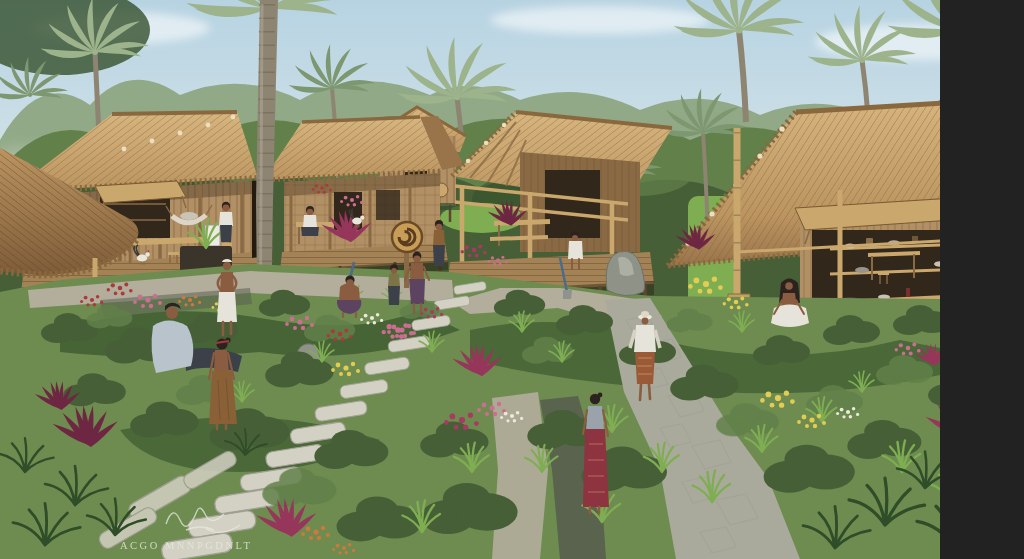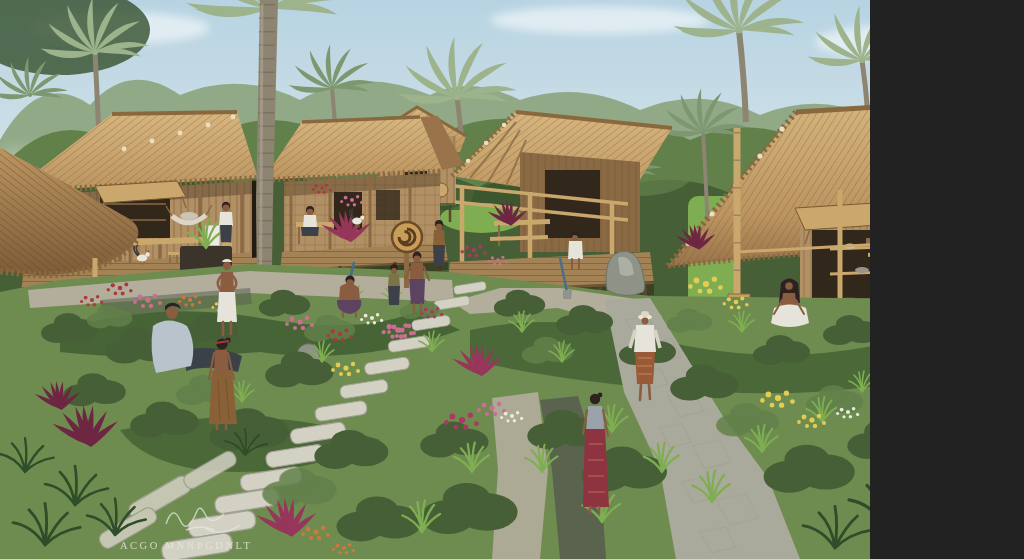--- a/index.html
+++ b/index.html
@@ -12,21 +12,21 @@
     --gravel:#b3ad9c; --stone:#d3d1c3; --stone-shadow:#a3a196; --flag:#a9aa9b; --wet:#565c4e;
     --grass:#6e8c50; --grass-bright:#7fae52; --bed:#3c5a2e; --fern:#2e4d28;
     --cordyline:#96365a; --cordyline-dark:#6e2742;
     --fl-pink:#cc6e92; --fl-magenta:#a83a62; --fl-red:#ab3a3a; --fl-yellow:#e2cc52; --fl-orange:#cc7a3c; --fl-white:#ece9dc;
     --skin:#8a5c40; --hair:#2e2220;
     --cloth-white:#e6e4da; --cloth-grey:#9aa3ab; --cloth-blue:#b9c3cb; --cloth-red:#8e3440;
     --cloth-purple:#5c4460; --cloth-brown:#8a6136; --cloth-olive:#7a7446; --cloth-dark:#3c4048;
     --watermark:#e7e9dd;
   }
   html,body{margin:0;padding:0;background:#222;}
-  .stage{width:870px;height:559px;position:relative;overflow:hidden;font-family:"Liberation Sans",sans-serif;}
+  .stage{width:940px;height:559px;position:relative;overflow:hidden;font-family:"Liberation Sans",sans-serif;}
   svg{display:block;}
   
   .f-cb{fill:var(--canopy-back)} .f-cm{fill:var(--canopy-mid)} .f-cf{fill:var(--canopy-front)} .f-cd{fill:var(--canopy-dark)}
   .f-gap{fill:var(--grass-bright)}
   .f-palm{fill:var(--palm)} .f-palmd{fill:var(--palm-dark)} .f-trunk{fill:var(--trunk)} .f-thd{fill:var(--thatch-dark)}
   .f-wl{fill:var(--wood-light)} .f-wm{fill:var(--wood-mid)} .f-wd{fill:var(--wood-dark)} .f-wdeep{fill:var(--wood-deep)}
   .f-open{fill:var(--opening)} .f-deck{fill:var(--deck)} .f-deckd{fill:var(--deck-dark)}
   .f-gravel{fill:var(--gravel)} .f-stone{fill:var(--stone)} .f-flag{fill:var(--flag)} .f-wet{fill:var(--wet)}
   .f-grass{fill:var(--grass)} .f-bed{fill:var(--bed)}
   .f-cord{fill:var(--cordyline)} .f-cordd{fill:var(--cordyline-dark)}

